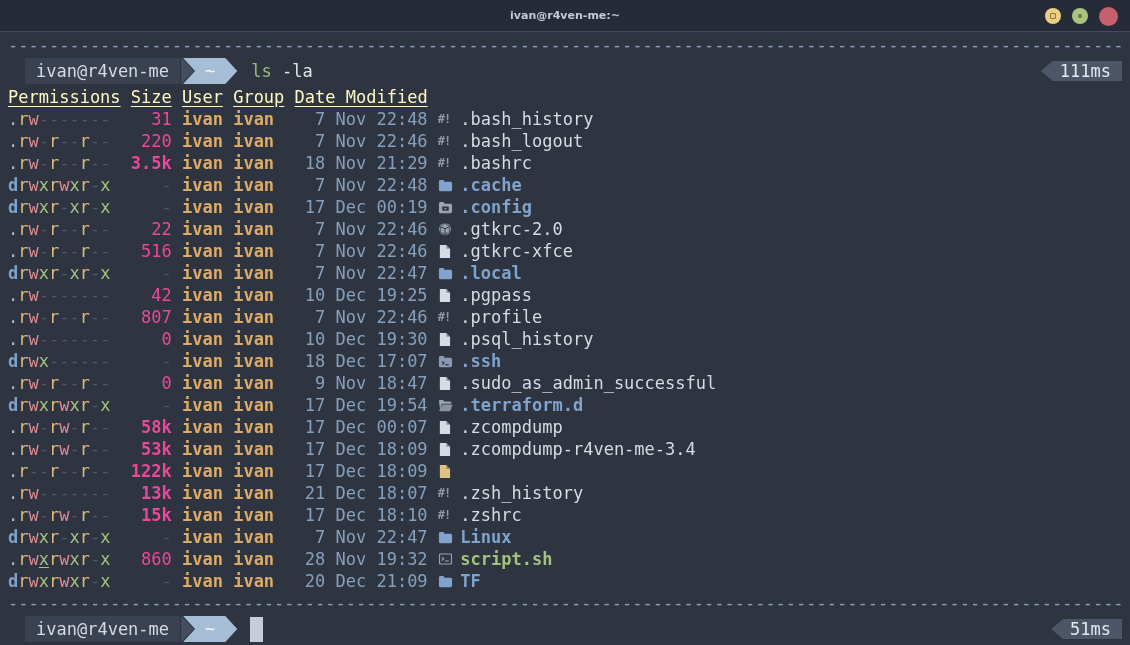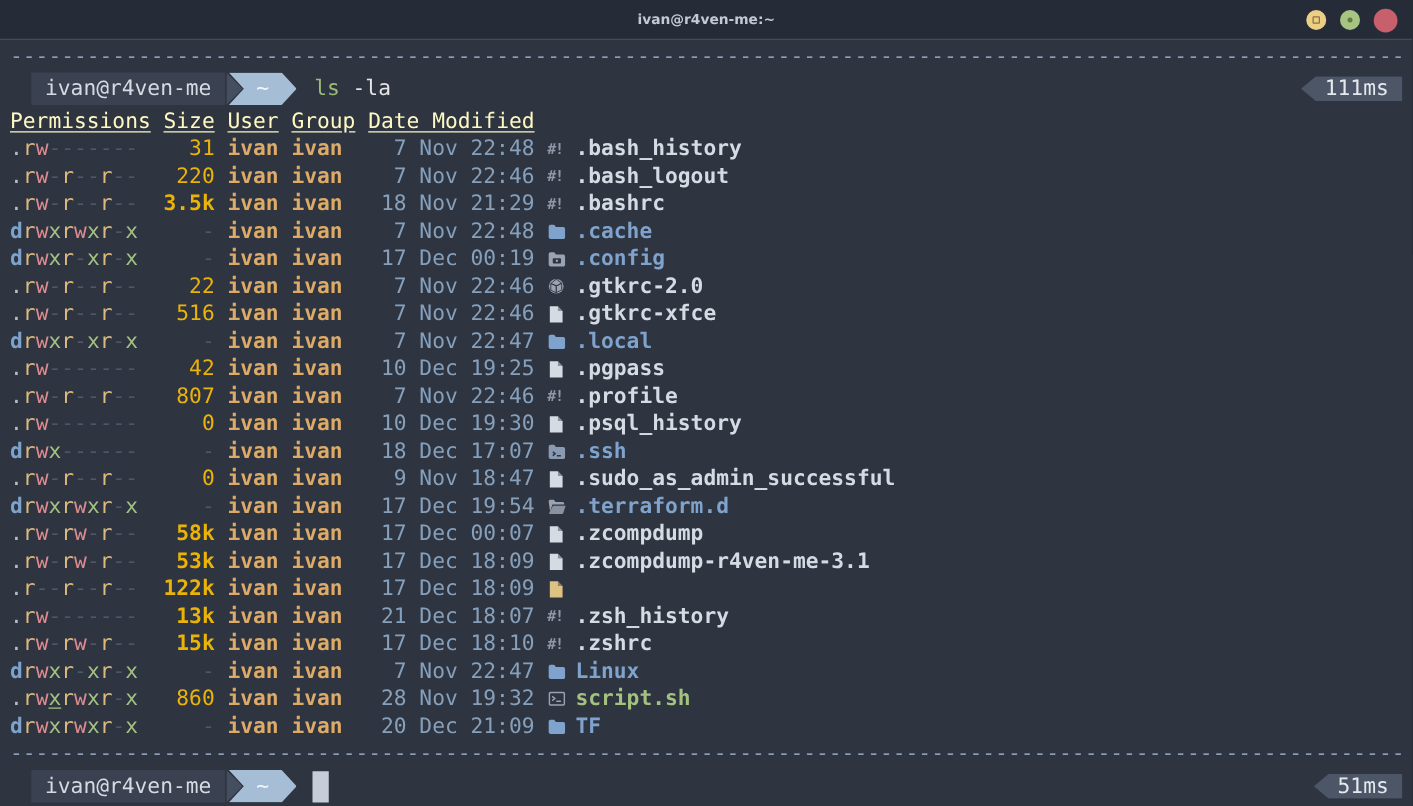--- a/index.html
+++ b/index.html
@@ -51,31 +51,31 @@
   .hdr-row u { text-decoration:underline; text-underline-offset:3px; color:#fef9c3; }
 
   .p-dot  { color:#b4bcc8; }
   .p-d    { color:#7da3cd; font-weight:bold; }
   .p-r    { color:#dcba7d; }
   .p-w    { color:#dd8b90; }
   .p-x    { color:#a4c183; }
   .p-dash { color:#4e5668; }
   .ul     { text-decoration:underline; text-underline-offset:2px; }
 
-  .sz { color:#eab308; }
+  .sz { color:#ec4899; }
   .sz.b { font-weight:bold; }
   .sz.none { color:#4e5668; }
   .usr { color:#ddab67; font-weight:bold; }
   .dt  { color:#86a0bc; }
 
   .icon { width:2.2ch; display:inline-flex; align-items:center; flex:0 0 auto; }
   .icon svg { display:block; }
   .shebang { font-size:12px; font-weight:bold; color:#8e98a8; letter-spacing:-1px; }
 
-  .n-file     { color:#d6dbe3;font-weight:bold; }
+  .n-file     { color:#d6dbe3; }
   .n-dir      { color:#7fa3cc; font-weight:bold; }
   .n-exec     { color:#a3c27f; font-weight:bold; }
   .n-compiled { color:#ddc283; }
 </style>
 </head>
 <body>
 
 <div class="window">
 
   <div class="titlebar">
@@ -151,21 +151,21 @@
                 <path fill="#99a3b2" d="M1 3.4C1 2.6 1.6 2 2.4 2h3l1.4 1.8h6c.8 0 1.4.6 1.4 1.4v.8H4.2L2.2 12z"></path>
                 <path fill="#99a3b2" d="M4.7 7h10.8l-2.1 6.4c-.2.4-.5.6-.9.6H1.9c-.4 0-.6-.4-.5-.8z" opacity="0.85"></path>
               </svg></span><span class="n-dir">.terraform.d</span></span></div>
         <div class="row"><span class="cell w-perms"><span class="p-dot">.</span><span class="p-r">r</span><span class="p-w">w</span><span class="p-dash">-</span><span class="p-r">r</span><span class="p-w">w</span><span class="p-dash">-</span><span class="p-r">r</span><span class="p-dash">-</span><span class="p-dash">-</span></span><span class="cell w-size sz b">58k</span><span class="cell w-user usr">ivan</span><span class="cell w-group usr">ivan</span><span class="cell w-date dt">17 Dec 00:07</span><span class="cell w-name"><span class="icon"><svg width="13" height="15" viewBox="0 0 14 16">
                 <path fill="#d6dbe3" d="M2 1h7l4 4v10H2z"></path>
                 <path fill="#2e3440" opacity="0.45" d="M9 1l4 4H9z"></path>
               </svg></span><span class="n-file">.zcompdump</span></span></div>
         <div class="row"><span class="cell w-perms"><span class="p-dot">.</span><span class="p-r">r</span><span class="p-w">w</span><span class="p-dash">-</span><span class="p-r">r</span><span class="p-w">w</span><span class="p-dash">-</span><span class="p-r">r</span><span class="p-dash">-</span><span class="p-dash">-</span></span><span class="cell w-size sz b">53k</span><span class="cell w-user usr">ivan</span><span class="cell w-group usr">ivan</span><span class="cell w-date dt">17 Dec 18:09</span><span class="cell w-name"><span class="icon"><svg width="13" height="15" viewBox="0 0 14 16">
                 <path fill="#d6dbe3" d="M2 1h7l4 4v10H2z"></path>
                 <path fill="#2e3440" opacity="0.45" d="M9 1l4 4H9z"></path>
-              </svg></span><span class="n-file">.zcompdump-r4ven-me-3.1</span></span></div>
+              </svg></span><span class="n-file">.zcompdump-r4ven-me-3.4</span></span></div>
         <div class="row"><span class="cell w-perms"><span class="p-dot">.</span><span class="p-r">r</span><span class="p-dash">-</span><span class="p-dash">-</span><span class="p-r">r</span><span class="p-dash">-</span><span class="p-dash">-</span><span class="p-r">r</span><span class="p-dash">-</span><span class="p-dash">-</span></span><span class="cell w-size sz b">122k</span><span class="cell w-user usr">ivan</span><span class="cell w-group usr">ivan</span><span class="cell w-date dt">17 Dec 18:09</span><span class="cell w-name"><span class="icon"><svg width="13" height="15" viewBox="0 0 14 16">
                 <path fill="#ddc283" d="M2 1h7l4 4v10H2z"></path>
                 <path fill="#2e3440" opacity="0.45" d="M9 1l4 4H9z"></path>
               </svg></span></span></div>
         <div class="row"><span class="cell w-perms"><span class="p-dot">.</span><span class="p-r">r</span><span class="p-w">w</span><span class="p-dash">-</span><span class="p-dash">-</span><span class="p-dash">-</span><span class="p-dash">-</span><span class="p-dash">-</span><span class="p-dash">-</span><span class="p-dash">-</span></span><span class="cell w-size sz b">13k</span><span class="cell w-user usr">ivan</span><span class="cell w-group usr">ivan</span><span class="cell w-date dt">21 Dec 18:07</span><span class="cell w-name"><span class="icon"><span class="shebang">#!</span></span><span class="n-file">.zsh_history</span></span></div>
         <div class="row"><span class="cell w-perms"><span class="p-dot">.</span><span class="p-r">r</span><span class="p-w">w</span><span class="p-dash">-</span><span class="p-r">r</span><span class="p-w">w</span><span class="p-dash">-</span><span class="p-r">r</span><span class="p-dash">-</span><span class="p-dash">-</span></span><span class="cell w-size sz b">15k</span><span class="cell w-user usr">ivan</span><span class="cell w-group usr">ivan</span><span class="cell w-date dt">17 Dec 18:10</span><span class="cell w-name"><span class="icon"><span class="shebang">#!</span></span><span class="n-file">.zshrc</span></span></div>
         <div class="row"><span class="cell w-perms"><span class="p-d">d</span><span class="p-r">r</span><span class="p-w">w</span><span class="p-x">x</span><span class="p-r">r</span><span class="p-dash">-</span><span class="p-x">x</span><span class="p-r">r</span><span class="p-dash">-</span><span class="p-x">x</span></span><span class="cell w-size sz none">-</span><span class="cell w-user usr">ivan</span><span class="cell w-group usr">ivan</span><span class="cell w-date dt">7 Nov 22:47</span><span class="cell w-name"><span class="icon"><svg width="15" height="15" viewBox="0 0 16 16">
                 <path fill="#7fa3cc" d="M1 3.6C1 2.7 1.7 2 2.6 2h3.1l1.5 1.9h6.2c.9 0 1.6.7 1.6 1.6v7c0 .9-.7 1.5-1.6 1.5H2.6C1.7 14 1 13.3 1 12.4z"></path>
               </svg></span><span class="n-dir">Linux</span></span></div>
         <div class="row"><span class="cell w-perms"><span class="p-dot">.</span><span class="p-r">r</span><span class="p-w">w</span><span class="p-x ul">x</span><span class="p-r">r</span><span class="p-w">w</span><span class="p-x">x</span><span class="p-r">r</span><span class="p-dash">-</span><span class="p-x">x</span></span><span class="cell w-size sz">860</span><span class="cell w-user usr">ivan</span><span class="cell w-group usr">ivan</span><span class="cell w-date dt">28 Nov 19:32</span><span class="cell w-name"><span class="icon"><svg width="15" height="14" viewBox="0 0 16 15">

